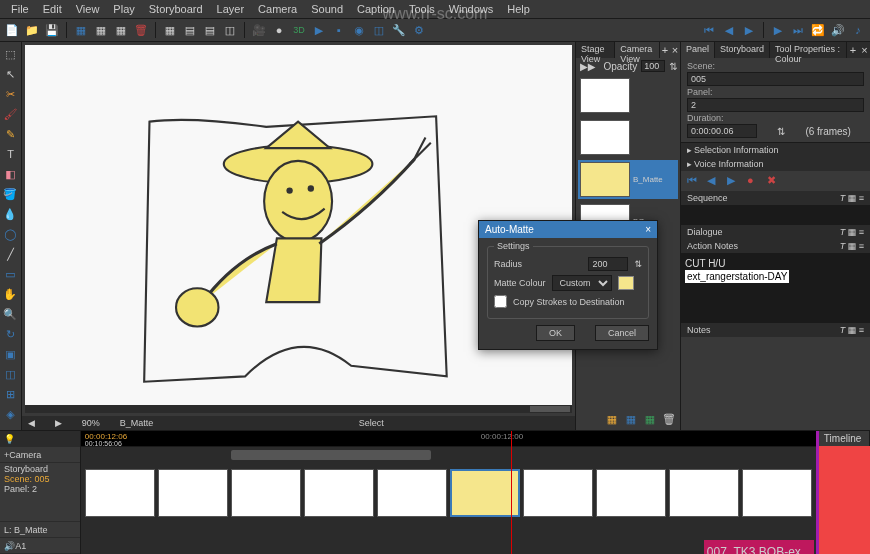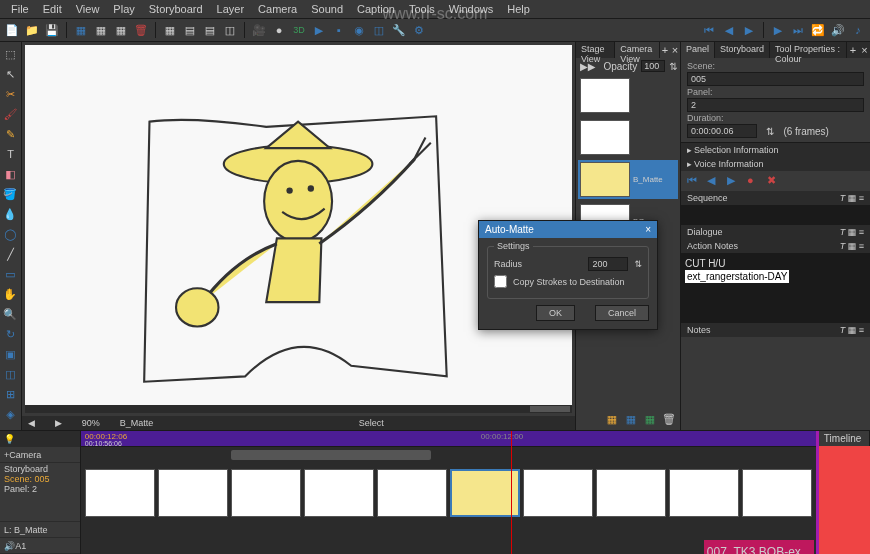--- a/index.html
+++ b/index.html
@@ -37,21 +37,21 @@
 .rp-header { background: #2b2b2b; padding: 2px 6px; font-size: 9px; display: flex; justify-content: space-between; align-items: center; }
 .playback { display: flex; gap: 6px; padding: 3px 6px; align-items: center; }
 .pb-btn { width: 14px; height: 14px; cursor: pointer; color: #3a7ab8; font-size: 11px; }
 .notes-area { background: #1a1a1a; padding: 4px; font-family: monospace; font-size: 10px; line-height: 1.3; min-height: 70px; color: #ddd; }
 .notes-area .hl { background: #fff; color: #000; display: inline-block; padding: 0 2px; }
 .timeline { height: 124px; background: #393939; border-top: 1px solid #1a1a1a; display: flex; }
 .tl-left { width: 90px; border-right: 1px solid #1a1a1a; display: flex; flex-direction: column; font-size: 9px; }
 .tl-row { height: 16px; border-bottom: 1px solid #2b2b2b; padding: 1px 4px; display: flex; align-items: center; }
 .tl-thumb-row { flex: 1; border-bottom: 1px solid #2b2b2b; padding: 1px 4px; }
 .tl-main { flex: 1; display: flex; flex-direction: column; position: relative; }
-.tl-ruler { height: 16px; background: #4c1d95; border-bottom: 1px solid #1a1a1a; position: relative; font-size: 8px; }
+.tl-ruler { height: 16px; background: #000000; border-bottom: 1px solid #1a1a1a; position: relative; font-size: 8px; }
 .tl-tc { position: absolute; top: 1px; color: #888; }
 .tl-track { height: 16px; border-bottom: 1px solid #2b2b2b; background: #2b2b2b; position: relative; }
 .tl-thumbs { flex: 1; background: #2b2b2b; display: flex; align-items: center; padding: 4px; gap: 3px; overflow: hidden; }
 .tl-thumb { width: 70px; height: 48px; background: #fff; border: 1px solid #555; }
 .tl-thumb.sel { border: 2px solid #3a7ab8; }
 .playhead { position: absolute; top: 0; bottom: 0; width: 1px; background: #d00; left: 430px; z-index: 5; }
 .dialog { position: absolute; left: 478px; top: 220px; width: 180px; background: #393939; border: 1px solid #1a1a1a; box-shadow: 0 2px 10px rgba(0,0,0,.5); z-index: 100; }
 .dialog-title { background: #3a7ab8; color: #fff; padding: 3px 6px; font-size: 10px; display: flex; justify-content: space-between; align-items: center; }
 .dialog-body { padding: 8px; }
 .dialog-grp { border: 1px solid #555; border-radius: 3px; padding: 6px; margin-bottom: 6px; position: relative; }
@@ -226,21 +226,21 @@
       <span style="flex:1"></span>
       <span class="tb-btn">+</span>
       <span class="tb-btn">×</span>
     </div>
     <div class="rp-section">
       <div class="rp-label">Scene:</div>
       <input class="rp-input" value="005" style="">
       <div class="rp-label">Panel:</div>
       <input class="rp-input" value="2" style="">
       <div class="rp-label">Duration:</div>
-      <div style="display:flex;gap:9px;align-items:center">
+      <div style="display:flex;gap:20px;align-items:center">
         <input class="rp-input" style="width: 70px;" value="0:00:00.06">
         <span>⇅</span>
         <span>(6 frames)</span>
       </div>
     </div>
     <div class="rp-header">
       <span>▸ <span>Selection Information</span></span>
     </div>
     <div class="rp-header">
       <span>▸ <span>Voice Information</span></span>
@@ -337,20 +337,25 @@
   <div class="dialog-body">
     <div class="dialog-grp">
       <span class="dialog-grp-lbl">Settings</span>
       <div class="dialog-row">
         <span>Radius</span>
         <span style="flex:1"></span>
         <input type="text" value="200" style="">
         <span>⇅</span>
       </div>
       <div class="dialog-row">
+        <span>Matte Colour</span>
+        <select><option>Custom</option></select>
+        <div class="swatch"></div>
+      </div>
+      <div class="dialog-row">
         <input type="checkbox" style="">
         <span>Copy Strokes to Destination</span>
       </div>
     </div>
     <div class="dialog-btns">
       <button>OK</button>
       <button>Cancel</button>
     </div>
   </div>
 </div>

